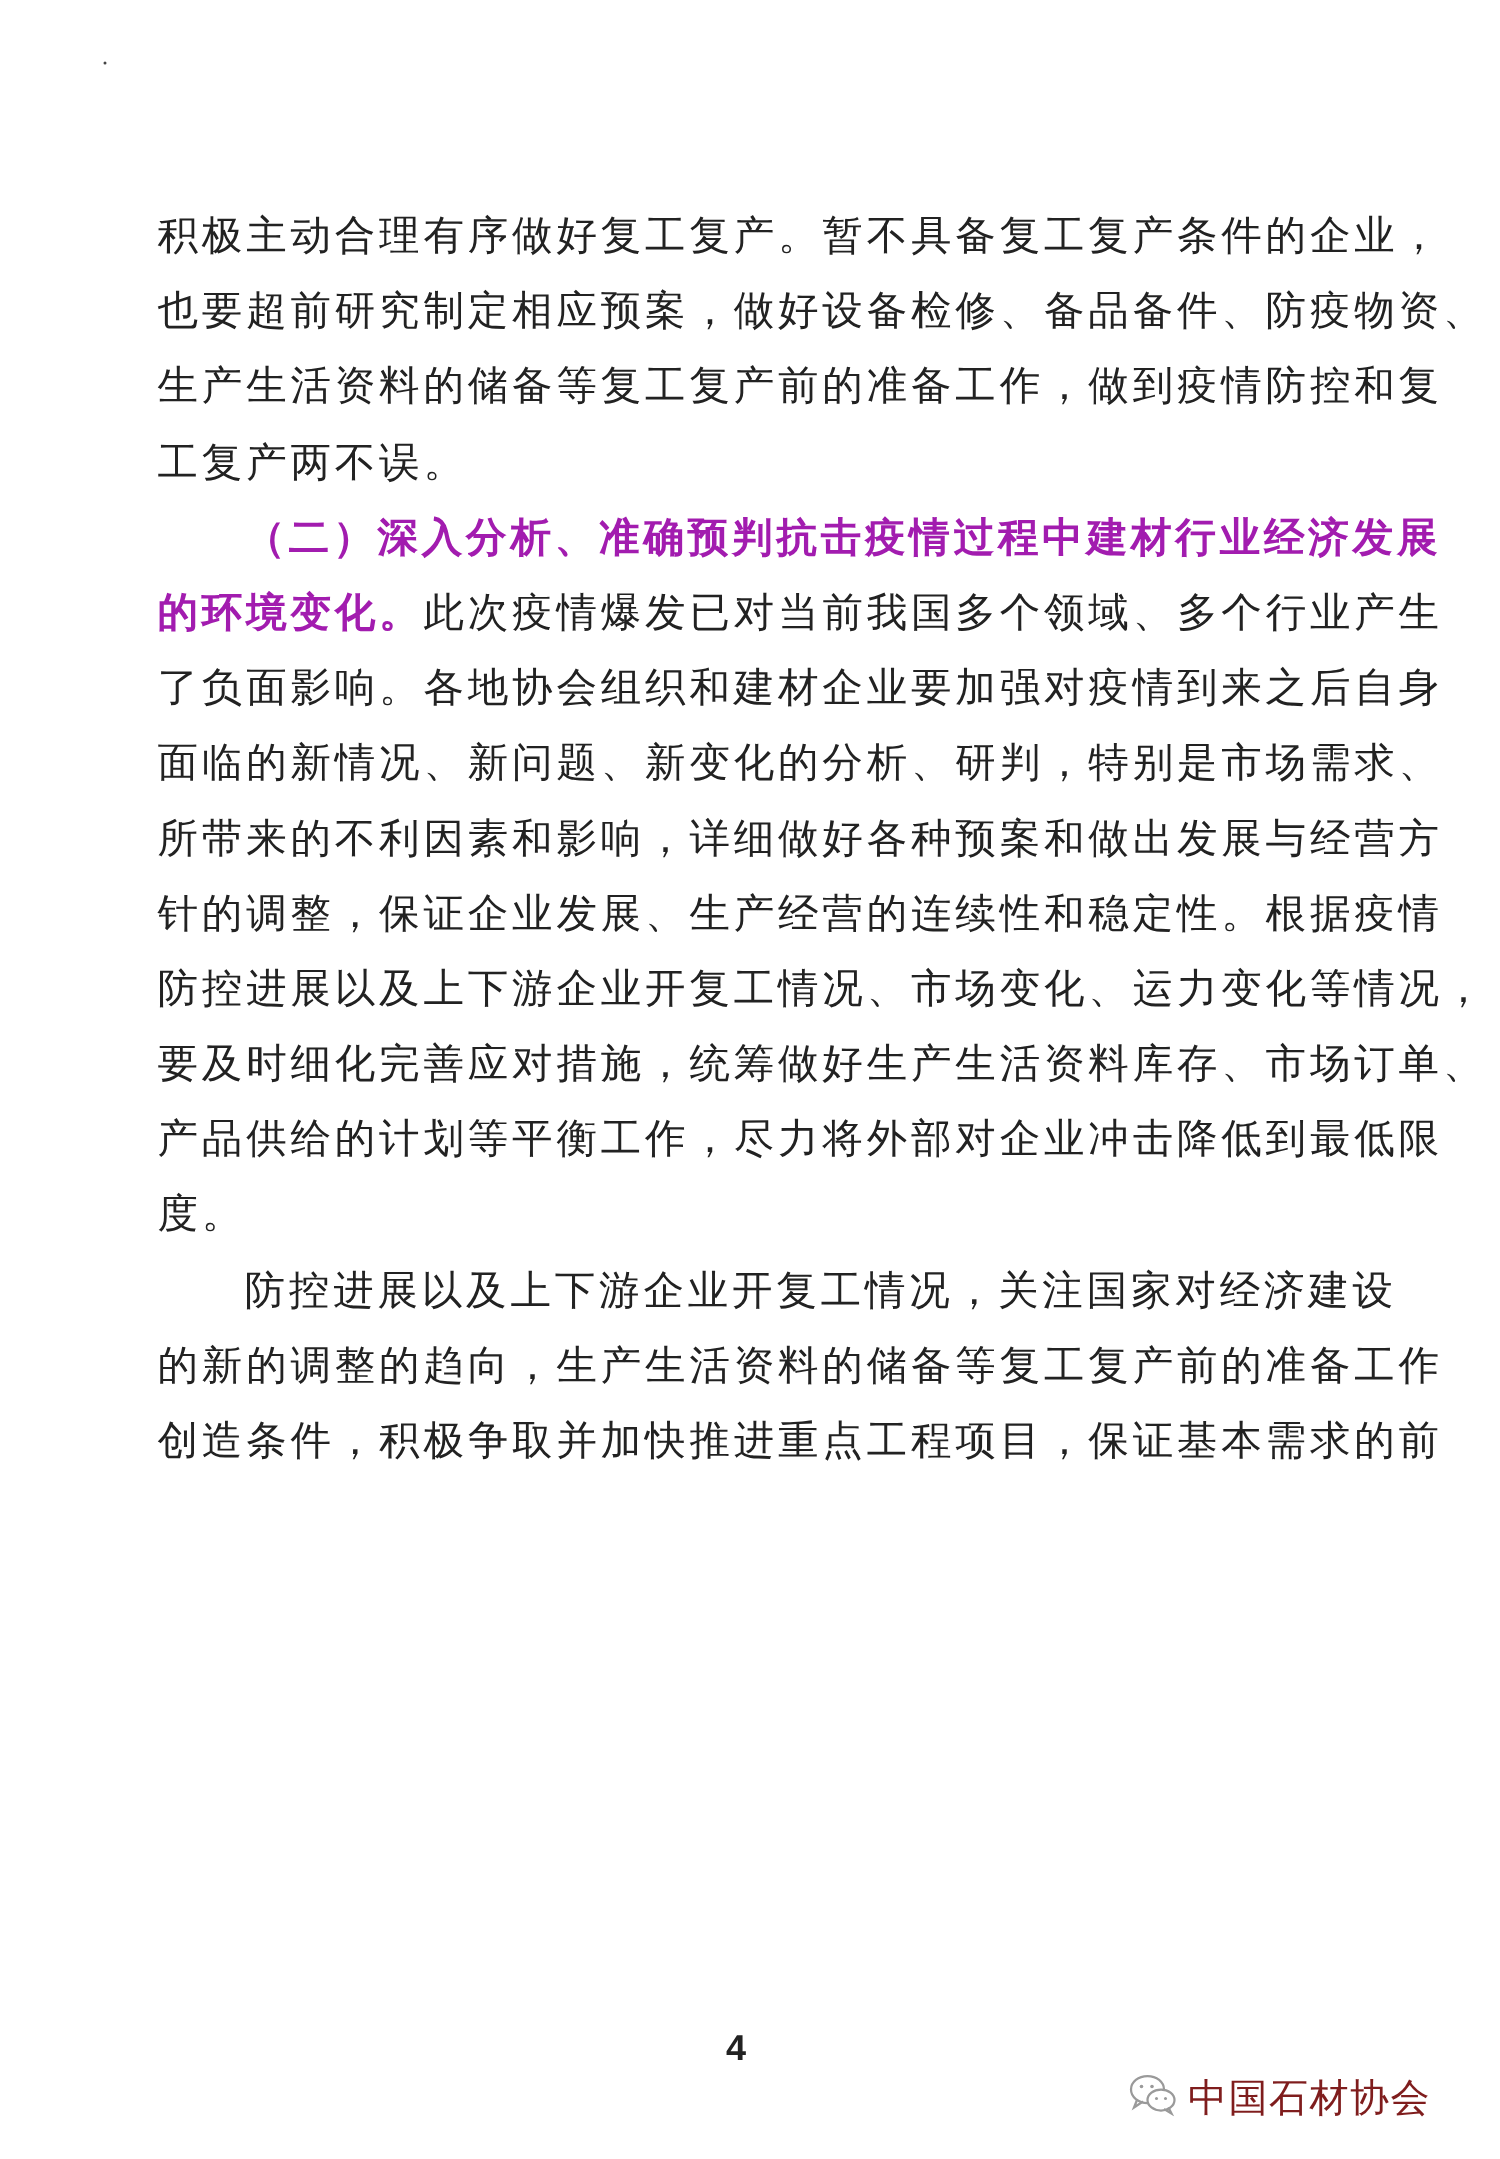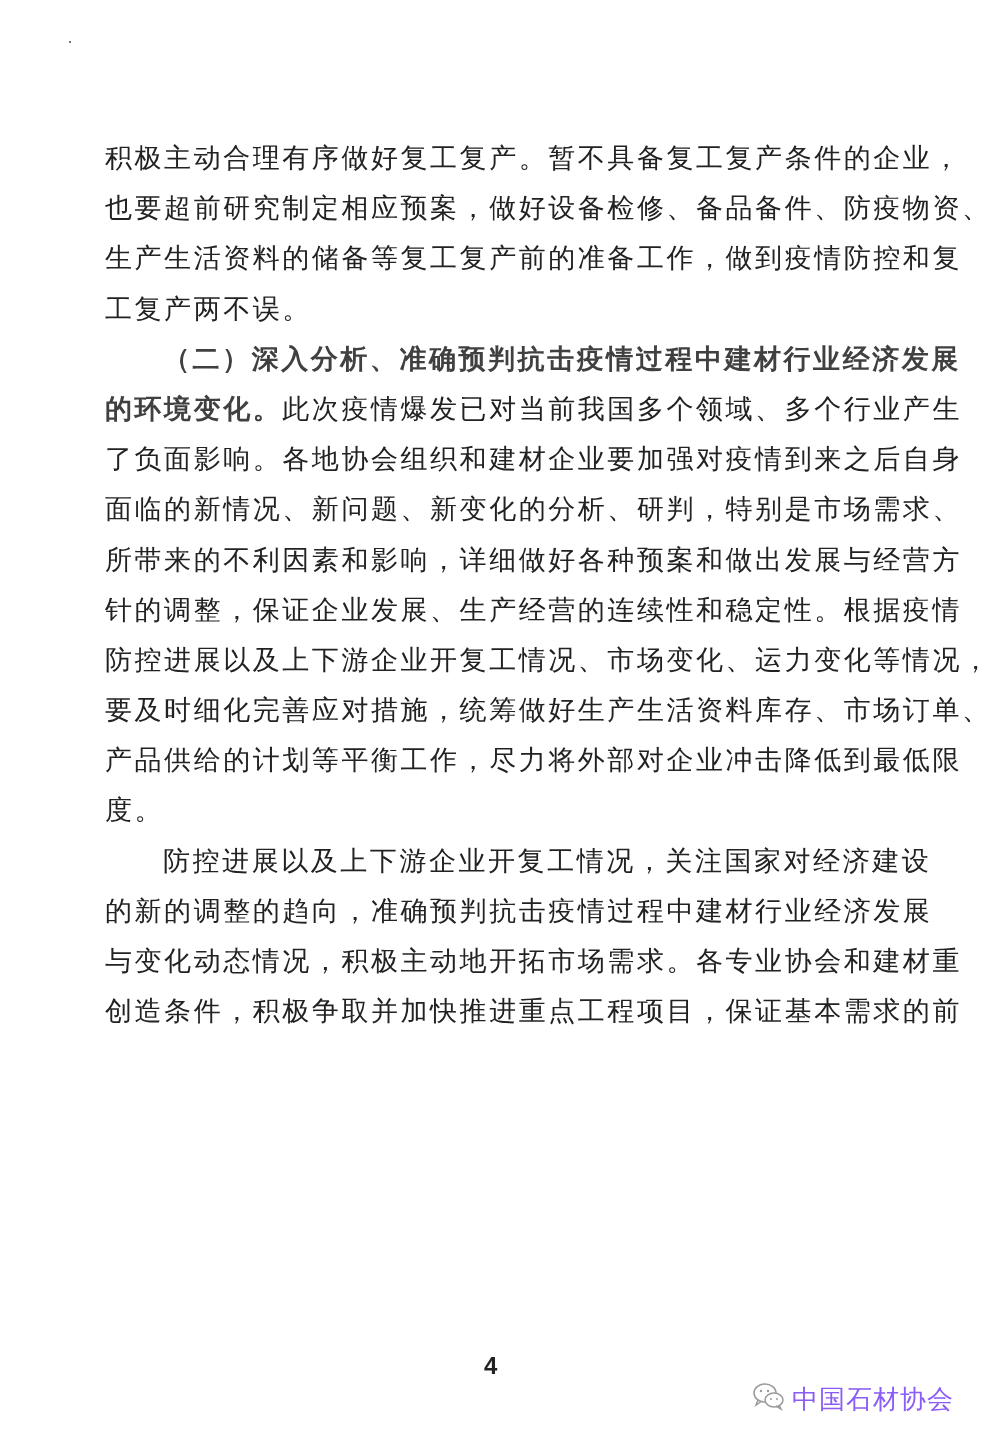--- a/index.html
+++ b/index.html
@@ -8,28 +8,28 @@
     font-family: "DejaVu Serif", "Liberation Serif", serif;
     color: #222;
   }
   .dot { position: absolute; left: 69px; top: 41px; width: 2px; height: 2px; background: #444; border-radius: 1px; }
   .page { position: absolute; left: 105px; top: 133px; width: 780px; }
   .line {
     height: 50.2px; line-height: 50px; font-size: 27px;
     white-space: nowrap; letter-spacing: 2.55px; overflow: visible;
   }
   .indent { padding-left: 58px; }
-  .bold { font-weight: bold; color: #404040; }
+  .bold { font-weight: bold; color: #a21caf; }
   .pagenum {
     position: absolute; left: 484px; top: 1352px; font-size: 24px;
     font-family: "Liberation Sans", sans-serif; font-weight: bold; color: #222;
   }
   .watermark {
-    position: absolute; left: 752px; top: 1381px; display: flex; align-items: center;
-    color: #8b5cf6; font-family: "DejaVu Sans", sans-serif; font-size: 26px; letter-spacing: 1px;
+    position: absolute; left: 752px; top: 1381px; display: flex; align-items: flex-start;
+    color: #7f1d1d; font-family: "DejaVu Sans", sans-serif; font-size: 26px; letter-spacing: 1px;
   }
   .watermark svg { margin-right: 6px; }
 </style>
 </head>
 <body>
 
 <div class="dot"></div>
 
 <div class="page">
   <div>
@@ -47,22 +47,21 @@
     <div class="line">所带来的不利因素和影响，详细做好各种预案和做出发展与经营方</div>
     <div class="line">针的调整，保证企业发展、生产经营的连续性和稳定性。根据疫情</div>
     <div class="line">防控进展以及上下游企业开复工情况、市场变化、运力变化等情况，</div>
     <div class="line">要及时细化完善应对措施，统筹做好生产生活资料库存、市场订单、</div>
     <div class="line">产品供给的计划等平衡工作，尽力将外部对企业冲击降低到最低限</div>
     <div class="line">度。</div>
   </div>
 
   <div>
     <div class="line indent">防控进展以及上下游企业开复工情况，关注国家对经济建设</div>
-    <div class="line">的新的调整的趋向，准确预判抗击疫情过程中建材行业经济发展</div>
-    <div class="line">与变化动态情况，积极主动地开拓市场需求。各专业协会和建材重</div>
+    <div class="line">的新的调整的趋向，生产生活资料的储备等复工复产前的准备工作</div>
     <div class="line">创造条件，积极争取并加快推进重点工程项目，保证基本需求的前</div>
   </div>
 </div>
 
 <div class="pagenum">4</div>
 
 <div class="watermark">
   <span>
     <svg width="34" height="30" viewBox="0 0 34 30">
       <ellipse cx="13" cy="12" rx="11" ry="9" fill="none" stroke="#9a9a9a" stroke-width="1.5"></ellipse>

